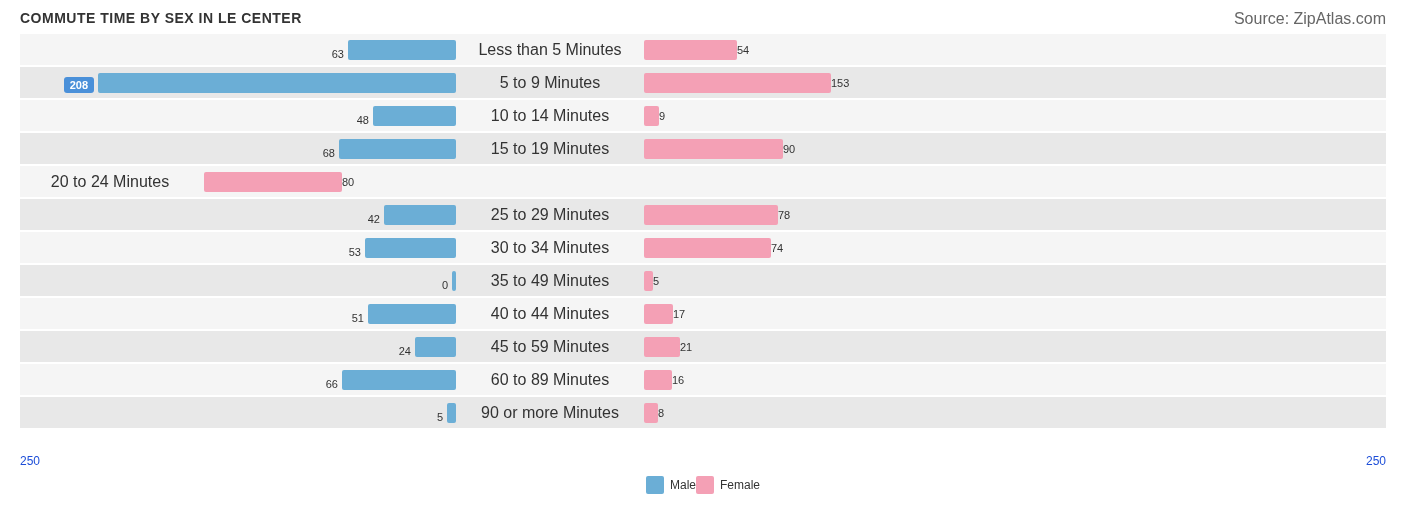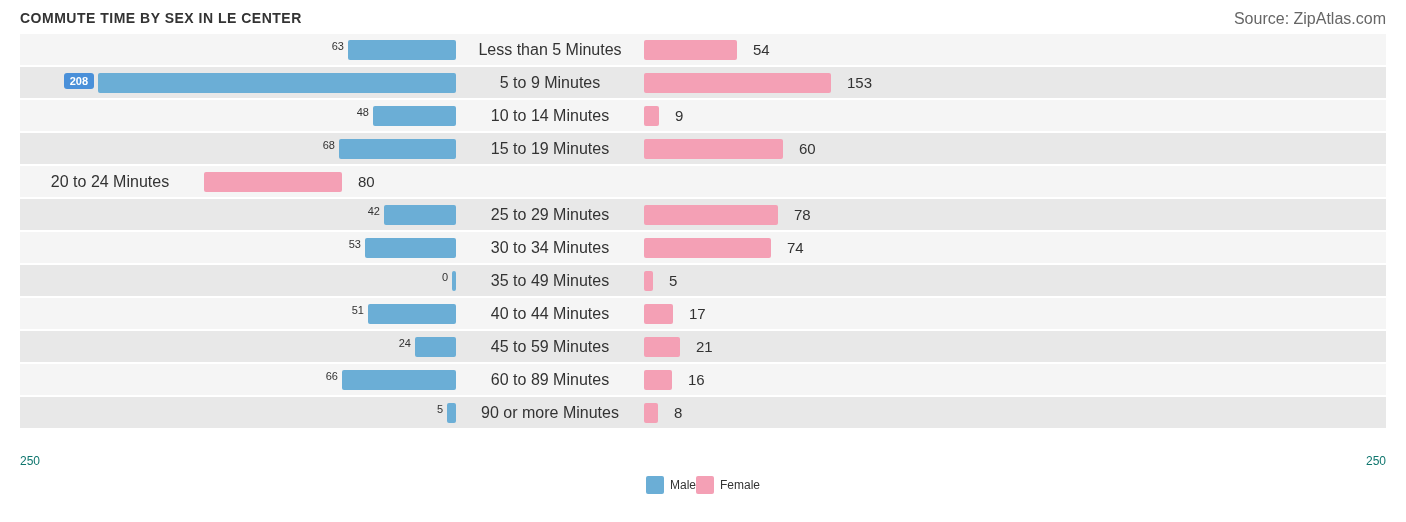--- a/index.html
+++ b/index.html
@@ -45,21 +45,21 @@
     }
     .bar-row:nth-child(odd) {
       background: #f5f5f5;
     }
     .bar-row:nth-child(even) {
       background: #e8e8e8;
     }
     .left-section {
       width: 440px;
       display: flex;
-      align-items: flex-start;
+      align-items: flex-end;
       justify-content: flex-end;
       padding-right: 4px;
       flex-shrink: 0;
     }
     .right-section {
       width: 440px;
       display: flex;
       align-items: center;
       justify-content: flex-start;
       padding-left: 4px;
@@ -90,22 +90,22 @@
       align-items: center;
       justify-content: flex-start;
       padding-left: 4px;
     }
     .left-value {
       margin-right: 4px;
       font-size: 11px;
       color: #333;
     }
     .right-value {
-      margin-left: 16px;
-      font-size: 15px;
+      margin-left: 0;
+      font-size: 11px;
       color: #333;
     }
     .highlight-208 {
       background: #4a90d9 !important;
       color: white !important;
       padding: 2px 6px;
       border-radius: 3px;
       font-weight: bold;
     }
     .legend {
@@ -123,21 +123,21 @@
     .legend-box {
       width: 18px;
       height: 18px;
       border-radius: 2px;
     }
     .axis-labels {
       display: flex;
       justify-content: space-between;
       padding: 0 0 2px 0;
       font-size: 12px;
-      color: #0f766e;
+      color: #1d4ed8;
     }
   </style>
 </head>
 <body>
 
 <div class="chart-container">
   <div class="chart-title">COMMUTE TIME BY SEX IN LE CENTER</div>
   <div class="source">Source: ZipAtlas.com</div>
 
   <div class="bars-area">
@@ -176,21 +176,21 @@
     </div>
   </div>
       <div class="bar-row">
     <div class="left-section">
       <span class="left-value">68</span>
       <div class="bar-male" style="width:117px;"></div>
     </div>
     <div class="label-center">15 to 19 Minutes</div>
     <div class="right-section">
       <div class="bar-female" style="width:139px;"></div>
-      <span class="right-value">60</span>
+      <span class="right-value">90</span>
     </div>
   </div>
       <div class="bar-row">
     <div class="label-center">20 to 24 Minutes</div>
     <div class="right-section">
       <div class="bar-female" style="width:138px;"></div>
       <span class="right-value">80</span>
     </div>
   </div>
       <div class="bar-row">

